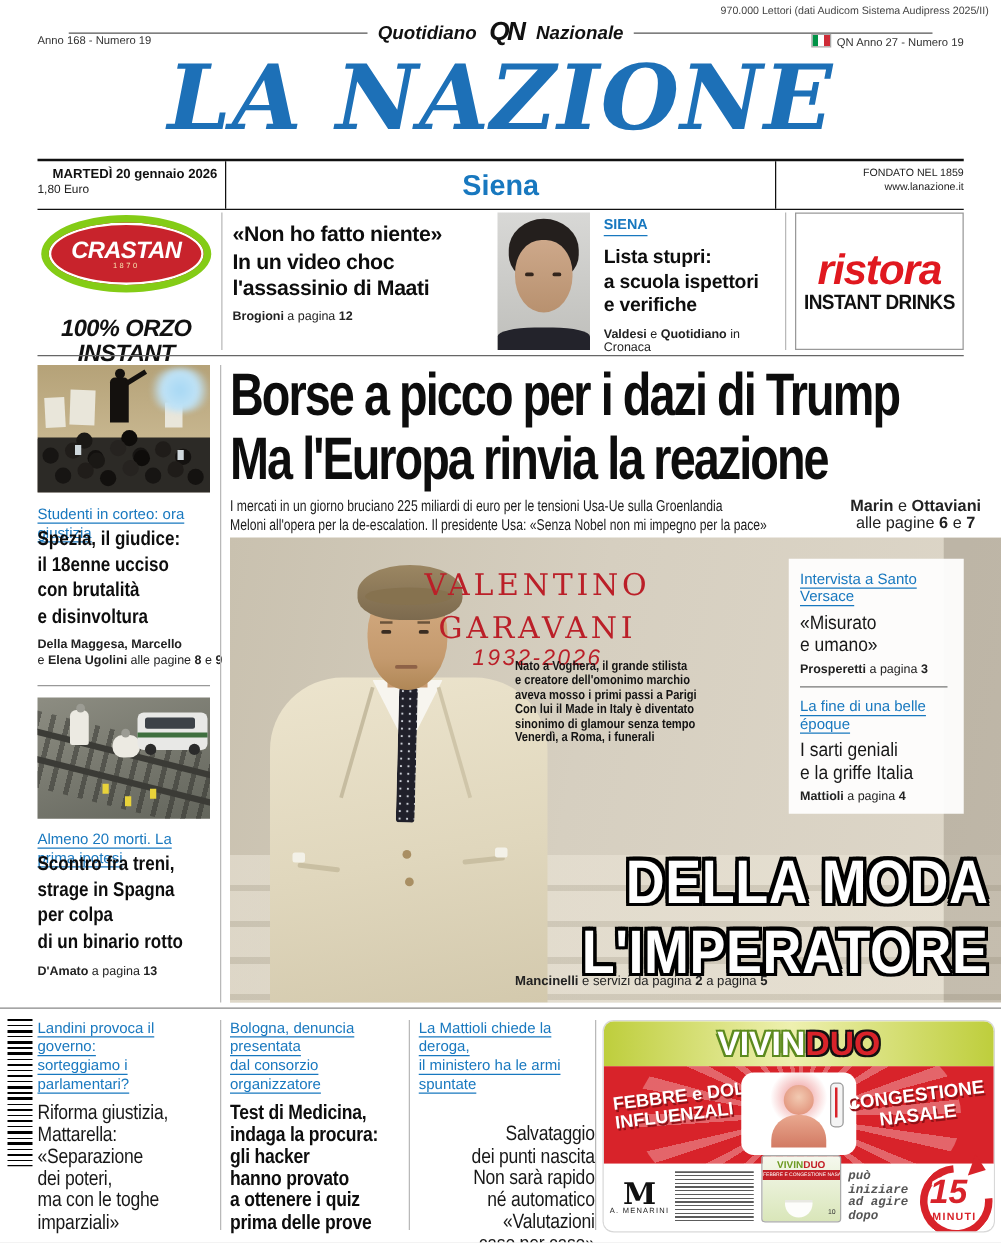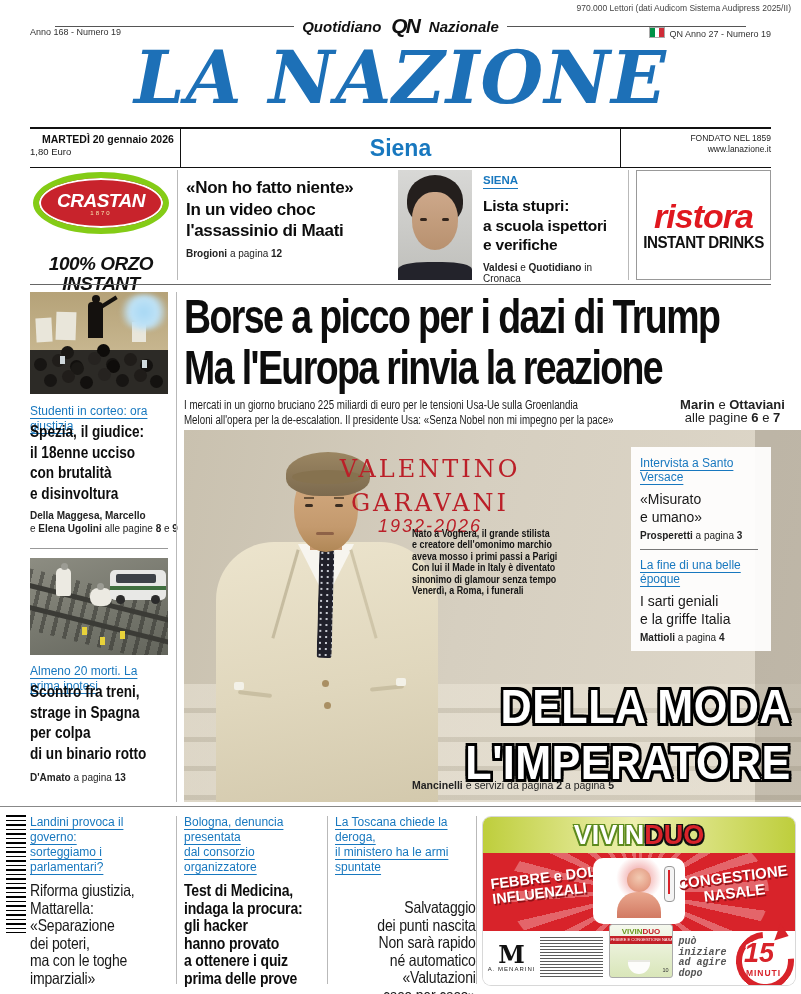--- a/index.html
+++ b/index.html
@@ -447,21 +447,21 @@
 prima delle prove</div>
     </div>
     <div class="byline bot-by">
       <span class="b" style="display:block;">Dondi</span>
 
     </div>
   </div>
   <div class="vline" style="left:327px;top:816px;height:168px;"></div>
 
   <div class="abs" style="left:335px;top:815px;width:138px;">
-    <div class="kick bot-kick pre">La Toscana chiede la deroga,
+    <div class="kick bot-kick pre">La Mattioli chiede la deroga,
 il ministero ha le armi spuntate</div>
     <div style="margin-top:24px;text-align:right;">
       <div class="light bot-title pre sqz85">Salvataggio
 dei punti nascita
 Non sarà rapido
 né automatico
 «Valutazioni
 caso per caso»</div>
     </div>
     <div class="byline bot-by">

